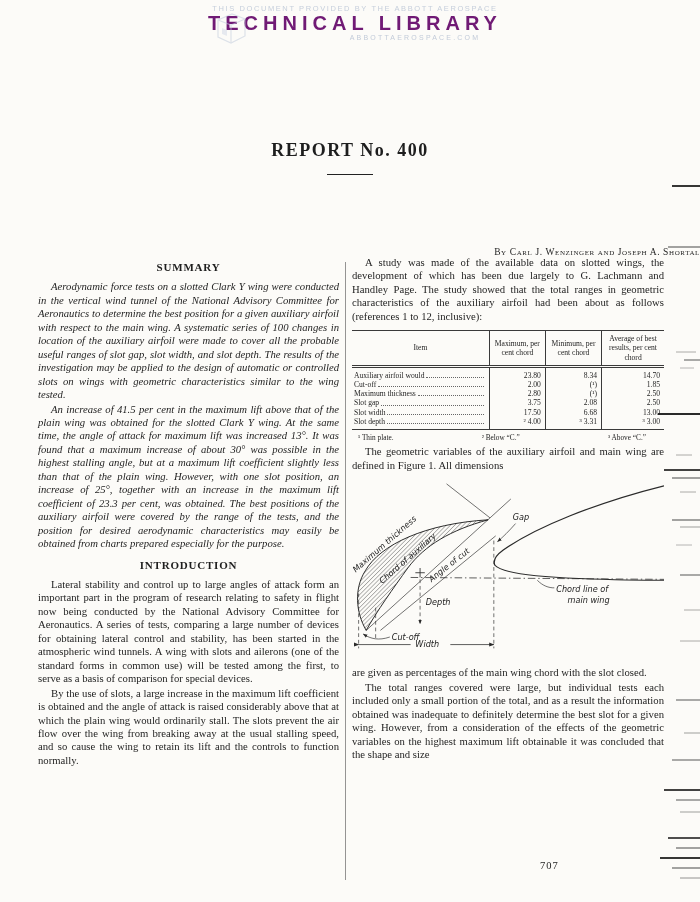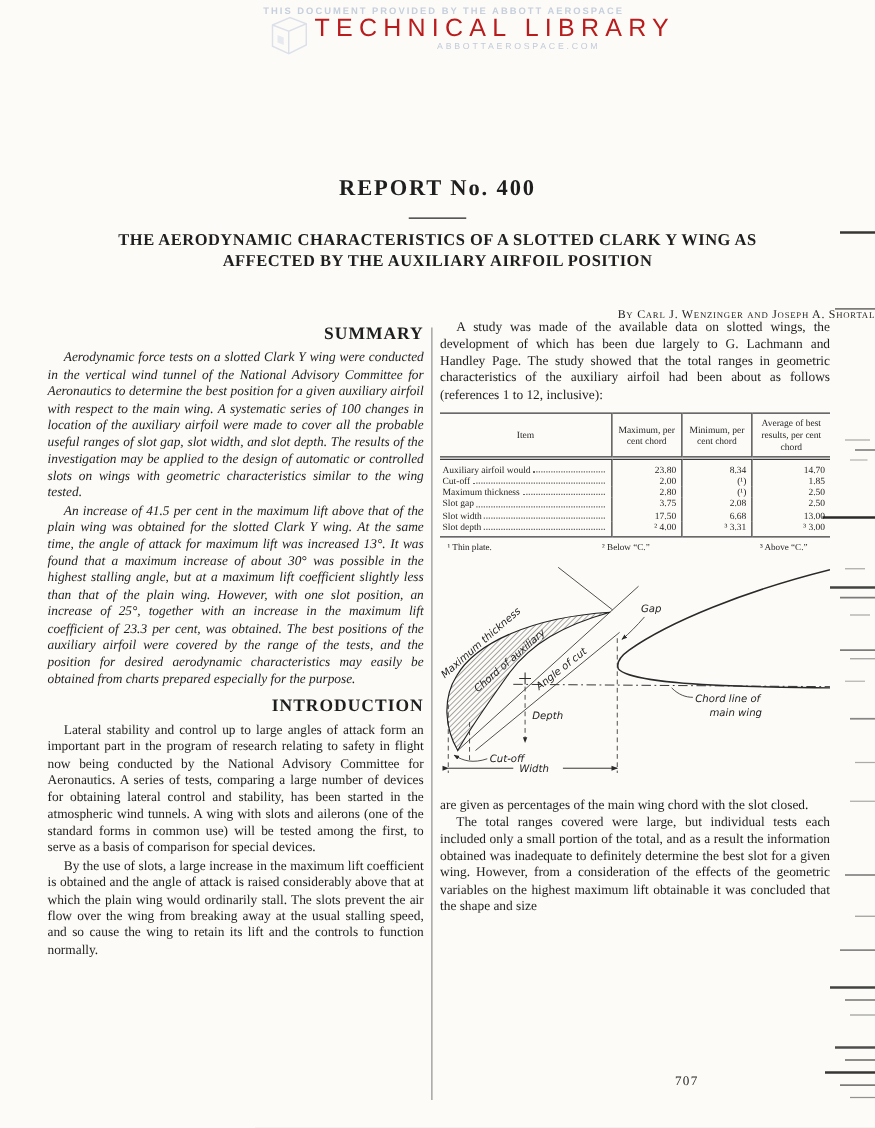--- a/index.html
+++ b/index.html
@@ -2,40 +2,40 @@
 <html><head>
 <meta charset="utf-8">
 <style>
   html,body{margin:0;padding:0;background:#e9e9e7;}
   .page{position:relative;width:700px;height:902px;margin:0 auto;background:#fcfbf8;
         font-family:"Liberation Serif",serif;color:#1e1e1e;overflow:hidden;}
 
   
   .watermark{position:absolute;top:4px;left:170px;width:370px;text-align:center;
              font-family:"Liberation Sans",sans-serif;user-select:none;}
-  .wm-small{font-size:7.5px;color:#c6cfdc;letter-spacing:1.6px;font-weight:bold;}
-  .wm-large{font-size:20px;font-weight:normal;color:#b91c1c;letter-spacing:5px;line-height:21px;text-align:right;}
+  .wm-small{font-size:7.5px;color:#c6cfdc;letter-spacing:1.6px;font-weight:normal;}
+  .wm-large{font-size:20px;font-weight:bold;color:#701a75;letter-spacing:5px;line-height:21px;}
   .wm-url{font-size:7px;color:#c2cbd9;letter-spacing:2.2px;padding-left:120px;}
   .wm-cube{position:absolute;top:8px;left:212px;opacity:.55;}
 
   
   .report-no{position:absolute;top:140px;left:0;width:100%;text-align:center;
              font-size:18px;font-weight:bold;letter-spacing:1.5px;}
   .title-rule{position:absolute;top:174px;left:327px;width:46px;border-top:1.6px solid #222;}
   .main-title{position:absolute;top:183px;left:40px;width:620px;text-align:center;
               font-weight:bold;font-size:13.2px;line-height:17px;letter-spacing:.4px;}
   .byline{position:absolute;top:247px;left:0;width:100%;text-align:right;font-size:9.5px;
           font-variant:small-caps;letter-spacing:.6px;}
 
   
   .col{position:absolute;top:256px;font-size:10.7px;line-height:13.45px;text-align:justify;}
   .col-left{left:38px;width:301px;}
   .col-right{left:352px;width:312px;}
   .col-rule{position:absolute;top:262px;left:345px;height:618px;border-left:1px solid rgba(45,45,45,.5);}
-  .heading{text-align:right;font-weight:bold;font-size:14px;letter-spacing:.8px;margin:5px 0 6px;}
+  .heading{text-align:center;font-weight:bold;font-size:11px;letter-spacing:.8px;margin:5px 0 6px;}
   p.body-par{margin:0 0 1px;text-indent:13px;}
   p.no-indent{text-indent:0;}
   .italic{font-style:italic;}
 
   
   .geo-table-wrap{margin:7px 0 3px;}
   table.geo{width:100%;border-collapse:collapse;font-size:7.6px;line-height:9.2px;
             border-top:1.5px solid #3a3a3a;border-bottom:1.5px solid #3a3a3a;}
   table.geo th{font-weight:normal;text-align:center;vertical-align:middle;
                padding:3px 2px;border-bottom:3px double #3a3a3a;}
@@ -72,24 +72,20 @@
   <svg class="wm-cube" width="38" height="40" viewBox="0 0 38 40">
     <g stroke="#c3cddd" stroke-width="1.2" fill="none">
       <path d="M6,12 L20,6 L33,11 L33,28 L19,35 L6,29 Z"></path>
       <path d="M6,12 L19,17 L33,11 M19,17 L19,35"></path>
       <path d="M10,20 L15,22 L15,28 L10,26 Z" fill="#d5dce8" stroke="none"></path>
     </g>
   </svg>
 
   <div class="report-no">REPORT No. 400</div>
   <div class="title-rule"></div>
-  <div class="main-title">
-    <div>THE AERODYNAMIC CHARACTERISTICS OF A SLOTTED CLARK Y WING AS</div>
-    <div>AFFECTED BY THE AUXILIARY AIRFOIL POSITION</div>
-  </div>
   <div class="byline">By Carl J. Wenzinger and Joseph A. Shortal</div>
 
   <div class="col-rule"></div>
 
   <div class="col col-left">
     <div class="heading">SUMMARY</div>
     <p class="body-par italic">Aerodynamic force tests on a slotted Clark Y wing were conducted in the vertical wind tunnel of the National Advisory Committee for Aeronautics to determine the best position for a given auxiliary airfoil with respect to the main wing.  A systematic series of 100 changes in location of the auxiliary airfoil were made to cover all the probable useful ranges of slot gap, slot width, and slot depth.  The results of the investigation may be applied to the design of automatic or controlled slots on wings with geometric characteristics similar to the wing tested.</p>
     <p class="body-par italic">An increase of 41.5 per cent in the maximum lift above that of the plain wing was obtained for the slotted Clark Y wing.  At the same time, the angle of attack for maximum lift was increased 13°.  It was found that a maximum increase of about 30° was possible in the highest stalling angle, but at a maximum lift coefficient slightly less than that of the plain wing.  However, with one slot position, an increase of 25°, together with an increase in the maximum lift coefficient of 23.3 per cent, was obtained.  The best positions of the auxiliary airfoil were covered by the range of the tests, and the position for desired aerodynamic characteristics may easily be obtained from charts prepared especially for the purpose.</p>
     <div class="heading" style="margin-top:8px;">INTRODUCTION</div>
     <p class="body-par">Lateral stability and control up to large angles of attack form an important part in the program of research relating to safety in flight now being conducted by the National Advisory Committee for Aeronautics. A series of tests, comparing a large number of devices for obtaining lateral control and stability, has been started in the atmospheric wind tunnels.  A wing with slots and ailerons (one of the standard forms in common use) will be tested among the first, to serve as a basis of comparison for special devices.</p>
@@ -178,20 +174,21 @@
           </tr>
         </tbody>
       </table>
       <div class="footnotes">
         <span>¹ Thin plate.</span>
         <span>² Below “C.”</span>
         <span>³ Above “C.”</span>
       </div>
     </div>
 
+    <p class="body-par">The geometric variables of the auxiliary airfoil and main wing are defined in Figure 1.  All dimensions</p>
 
     <div class="figure-block">
       <svg width="312" height="182" viewBox="0 0 330 182">
         <defs>
           <pattern id="hatch" width="3.2" height="3.2" patternUnits="userSpaceOnUse" patternTransform="rotate(45)">
             <line x1="0" y1="0" x2="0" y2="3.2" stroke="#2c2c2c" stroke-width="0.7"></line>
           </pattern>
           <marker id="arr" viewBox="0 0 8 8" refX="7" refY="4" markerWidth="7" markerHeight="7" orient="auto">
             <path d="M0,1 L8,4 L0,7 Z" fill="#2a2a2a"></path>
           </marker>

